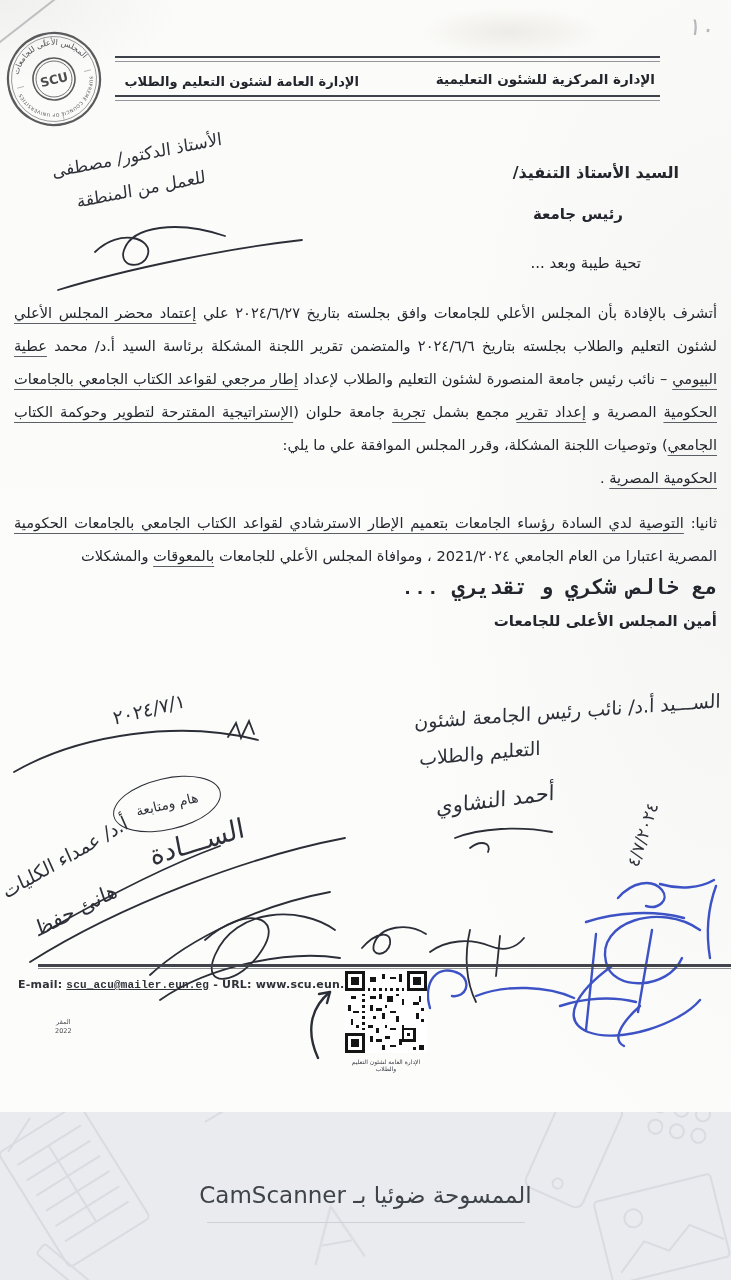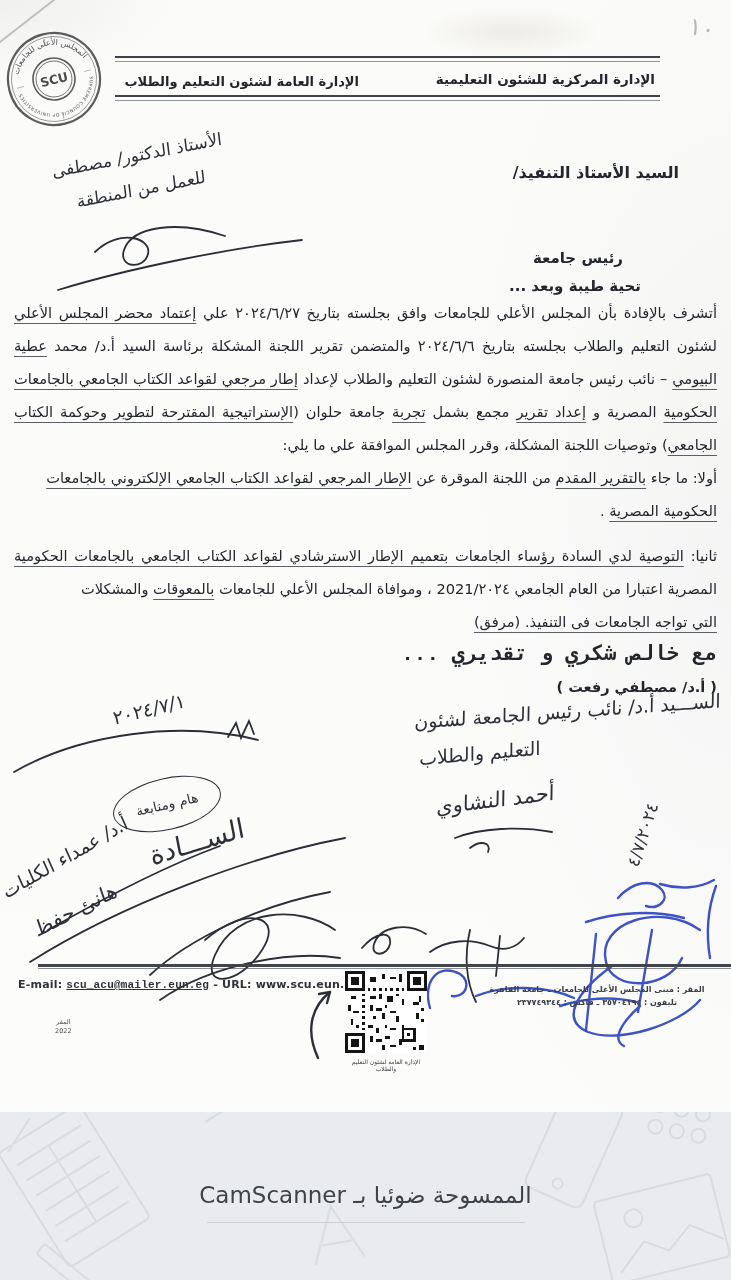--- a/index.html
+++ b/index.html
@@ -17,22 +17,22 @@
     background:rgba(70,74,82,.30);transform:rotate(-38deg);}
   
   .seal{position:absolute;left:4px;top:24px;width:100px;height:110px;}
   .rule{position:absolute;left:115px;right:71px;height:0;border-top:2.6px solid #3e424a;}
   .rule::after{content:"";position:absolute;left:0;right:0;top:2.5px;height:1px;background:rgba(62,66,74,.55);}
   .rule1{top:56px;} .rule2{top:95px;}
   .title-right{position:absolute;top:71px;right:76px;font-size:13.5px;font-weight:bold;color:#23252d;}
   .title-left{position:absolute;top:74px;right:372px;font-size:13px;font-weight:bold;color:#23252d;}
   
   .r1{position:absolute;top:163px;right:52px;font-size:16px;font-weight:bold;}
-  .r2{position:absolute;top:205px;right:108px;font-size:15px;font-weight:bold;margin-top:44px;}
-  .greet{position:absolute;top:277px;right:90px;font-size:15px;font-weight:bold;text-align:center;}
+  .r2{position:absolute;top:205px;right:108px;font-size:15px;font-weight:bold;}
+  .greet{position:absolute;top:254px;right:90px;font-size:15px;font-weight:normal;text-align:center;}
   
   .body{position:absolute;top:296px;left:14px;right:14px;font-size:14.6px;
         line-height:33px;color:#24262e;}
   .body p{margin:0;text-align:justify;}
   .u{text-decoration:underline;text-decoration-thickness:1px;
      text-underline-offset:5px;text-decoration-color:rgba(40,43,52,.75);}
   .fc{width:fit-content;}
   .item1b{margin-right:505px;white-space:nowrap;}
   .item2last{margin-right:278px;white-space:nowrap;}
   .closing{margin-top:14px;margin-right:270px;font-size:21px;font-weight:bold;white-space:nowrap;font-family:Liberation Mono, monospace;}
@@ -112,26 +112,24 @@
     <div class="title-right">الإدارة المركزية للشئون التعليمية</div>
     <div class="title-left">الإدارة العامة لشئون التعليم والطلاب</div>
     <div class="hw hw-corner">١٠</div>
 
     <div class="r1">السيد الأستاذ التنفيذ/</div>
     <div class="r2">رئيس جامعة</div>
     <div class="greet">تحية طيبة وبعد ...</div>
 
     <div class="body">
       <p><span>أتشرف بالإفادة بأن المجلس الأعلي للجامعات وافق بجلسته بتاريخ ٢٠٢٤/٦/٢٧ علي </span><span class="u">إعتماد محضر المجلس الأعلي</span><span> لشئون التعليم والطلاب بجلسته بتاريخ ٢٠٢٤/٦/٦ والمتضمن تقرير اللجنة المشكلة برئاسة السيد أ.د/ محمد </span><span class="u">عطية البيومي</span><span> – نائب رئيس جامعة المنصورة لشئون التعليم والطلاب لإعداد </span><span class="u">إطار مرجعي لقواعد الكتاب الجامعي بالجامعات الحكومية</span><span> المصرية و </span><span class="u">إعداد تقرير</span><span> مجمع بشمل </span><span class="u">تجربة</span><span> جامعة حلوان (</span><span class="u">الإستراتيجية المقترحة لتطوير وحوكمة الكتاب الجامعي</span><span>) وتوصيات اللجنة المشكلة، وقرر المجلس الموافقة علي ما يلي:</span></p>
-      <p style="white-space:nowrap;"><span>أولا: ما جاء </span><span class="u">بالتقرير المقدم</span><span> من اللجنة الموقرة عن </span><span class="u">الإطار المرجعي لقواعد الكتاب الجامعي الإلكتروني بالجامعات</span></p>
       <p class="fc item1b"><span class="u">الحكومية المصرية</span><span> .</span></p>
       <p style="margin-top:12px;"><span>ثانيا: </span><span class="u">التوصية لدي السادة رؤساء الجامعات بتعميم الإطار الاسترشادي لقواعد الكتاب الجامعي بالجامعات الحكومية</span><span> المصرية اعتبارا من العام الجامعي 2021/٢٠٢٤ ، وموافاة المجلس الأعلي للجامعات </span><span class="u">بالمعوقات</span><span> والمشكلات</span></p>
-      <p class="fc item2last"><span class="u">التي تواجه الجامعات فى التنفيذ. (مرفق)</span></p>
       <p class="fc closing">مع خالص شكري و تقديري ...</p>
-      <p class="fc signerName">( أ.د/ مصطفي رفعت )</p>
+      <p class="fc signerTitle">أمين المجلس الأعلى للجامعات</p>
     </div>
 
     <div class="hw hw-referral">
       <div>الأستاذ الدكتور/ مصطفى</div>
       <div>للعمل من المنطقة</div>
     </div>
     <div class="hw hw-secdate">٢٠٢٤/٧/١</div>
     <div class="hw hw-rn1">الســـيد أ.د/ نائب رئيس الجامعة لشئون</div>
     <div class="hw hw-rn2">التعليم والطلاب</div>
     <div class="hw hw-rnsig">أحمد النشاوي</div>
@@ -254,24 +252,20 @@
             <rect x="27" y="13" width="1" height="1"></rect>
             <rect x="25" y="15" width="1" height="2"></rect>
             <rect x="27" y="17" width="1" height="1"></rect>
           <rect x="26" y="26" width="2" height="2"></rect>
             <rect x="24" y="27" width="1" height="1"></rect>
         </g>
       </svg>
       <div class="qrcap">الإدارة العامة لشئون التعليم والطلاب</div>
     </div>
 
-    <div class="addr">
-      <div>المقر : مبنى المجلس الأعلى للجامعات ـ جامعة القاهرة</div>
-      <div>تليفون : ٣٥٧٠٤١٩٤ ـ فاكس : ٢٣٧٧٤٩٣٤٤</div>
-    </div>
   </section>
 
   <section class="band">
     <svg class="band-doodles" viewBox="0 0 731 168">
       <g stroke="#d7dadf" stroke-width="2" fill="none" opacity="0.9">
         <g transform="rotate(-32 75 70)">
           <rect x="25" y="5" width="95" height="135" rx="5"></rect>
           <path d="M35,25h75M35,43h75M35,61h75M35,79h75M35,97h75M35,115h75M72,25v90"></path>
         </g>
         <g transform="rotate(24 575 30)">

